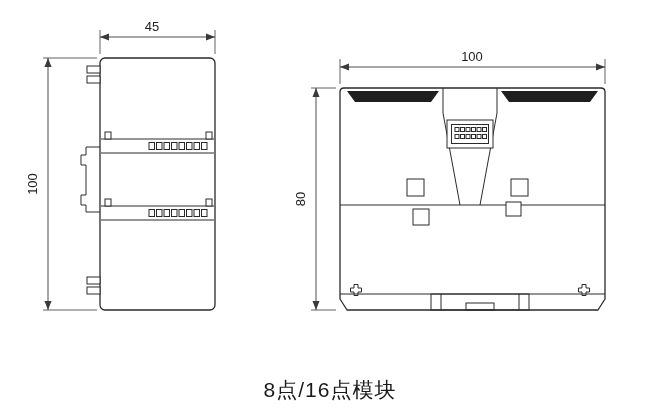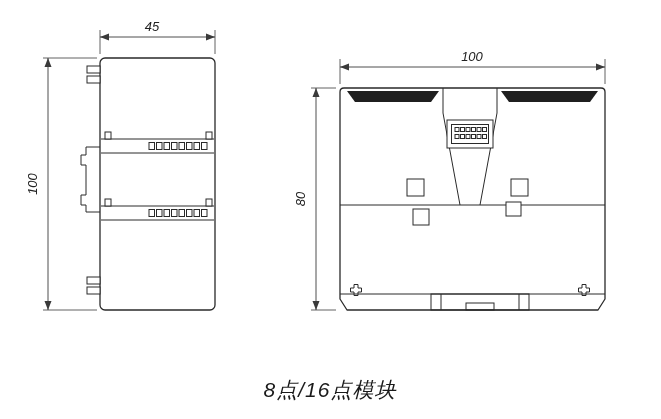--- a/index.html
+++ b/index.html
@@ -8,21 +8,20 @@
     --bg:#ffffff;
     --dark:#1f1f1f;
   }
   html,body{margin:0;padding:0;background:var(--bg);}
   .canvas{
     position:relative;
     width:661px;height:419px;
     background:var(--bg);
     font-family:"Liberation Sans","DejaVu Sans",sans-serif;
     overflow:hidden;
-    font-style:italic;
   }
   svg{display:block;}
   .ln{stroke:var(--line);fill:none;stroke-width:1.3;stroke-linejoin:round;}
   .thin{stroke:var(--line);fill:none;stroke-width:1;}
   .boxw{stroke:var(--line);fill:#ffffff;stroke-width:1;}
   .darkfill{fill:var(--dark);stroke:none;}
   .dimline{stroke:var(--dim);fill:none;stroke-width:0.9;}
   .extline{stroke:var(--dim);fill:none;stroke-width:0.8;}
   .dimtext{fill:#222222;font-size:13px;font-family:"Liberation Sans","DejaVu Sans",sans-serif;}
   .caption{fill:#1a1a1a;font-size:21px;font-weight:500;letter-spacing:1px;font-family:"Liberation Sans","DejaVu Sans",sans-serif;}

